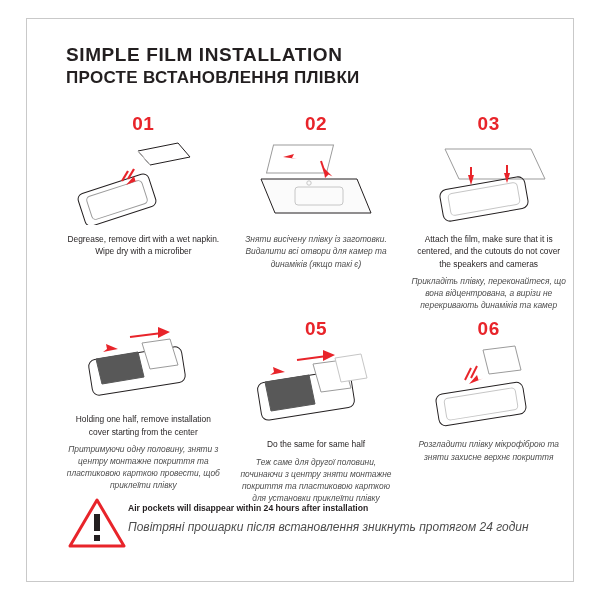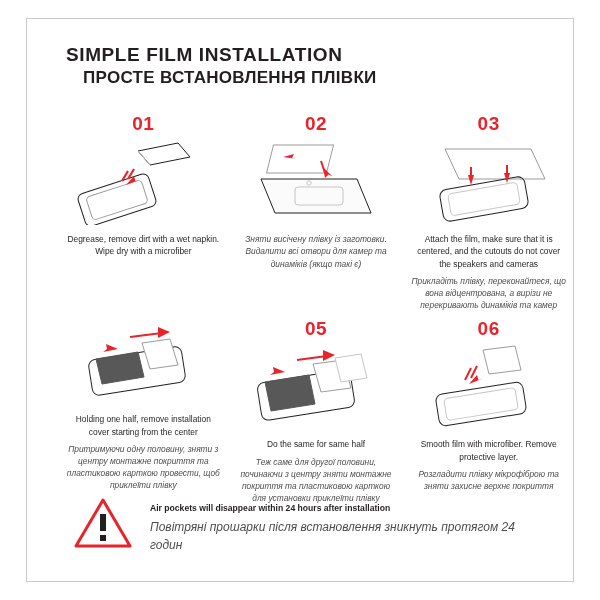--- a/index.html
+++ b/index.html
@@ -25,21 +25,20 @@
   .title-block{position:relative;margin:10px 0 0 18px;}
   .title-en{
     font-size:19px;font-weight:bold;letter-spacing:.6px;
     color:#231f20;line-height:1.15;
     text-transform:uppercase;
   }
   .title-ua{
     font-size:17px;font-weight:bold;letter-spacing:.3px;
     color:#231f20;line-height:1.2;margin-top:2px;
     text-transform:uppercase;
-    margin-left:17px;
   }
   .grid{
     position:relative;
     margin:26px 0 0 18px;
     display:grid;
     grid-template-columns:repeat(3,1fr);
     grid-template-rows:auto auto;
     column-gap:18px;row-gap:8px;
     width:500px;
   }
@@ -58,22 +57,22 @@
   .txt-en{
     font-size:8.4px;line-height:1.45;color:#231f20;
     margin-bottom:5px;
   }
   .txt-ua{
     font-size:8.4px;line-height:1.45;color:#4d4d4d;
     font-style:italic;
   }
   .footer{
     position:absolute;
-    left:72px;right:60px;bottom:46px;
-    display:flex;align-items:flex-start;gap:16px;
+    left:66px;right:60px;bottom:46px;
+    display:flex;align-items:flex-start;
   }
   .warn-icon{flex:0 0 auto;width:62px;}
   .footer-txt{padding-top:6px;}
   .footer-en{
     font-size:8.6px;font-weight:bold;line-height:1.45;color:#231f20;margin-bottom:5px;
   }
   .footer-ua{
     font-size:12px;line-height:1.45;color:#4d4d4d;font-style:italic;
   }
 </style>
@@ -201,21 +200,20 @@
             <rect x="34" y="49" width="72" height="22" rx="4" transform="rotate(-9 70 60)" stroke="#c6c6c6"></rect>
             <path d="M72 6 L104 2 L110 26 L78 30 Z" stroke="#9b9b9b"></path>
           </g>
           <g stroke="#e8242a" stroke-width="2" fill="none">
             <path d="M60 34 L66 22"></path>
             <path d="M54 36 L60 24"></path>
           </g>
           <path d="M58 40 l8 -9 l1.5 5 l4.5 -1.5 z" fill="#e8242a"></path>
         </svg>
       </div>
-      <div class="txt-en">Smooth film with microfiber. Remove protective layer.</div>
       <div class="txt-ua">Розгладити плівку мікрофіброю та зняти захисне верхнє покриття</div>
     </div>
 
   </div>
 
   <div class="footer">
     <div class="warn-icon">
       <svg width="62" height="54" viewBox="0 0 62 54">
         <path d="M31 4 L58 50 L4 50 Z" fill="none" stroke="#e8242a" stroke-width="3" stroke-linejoin="round"></path>
         <rect x="28" y="18" width="6" height="17" fill="#231f20"></rect>

